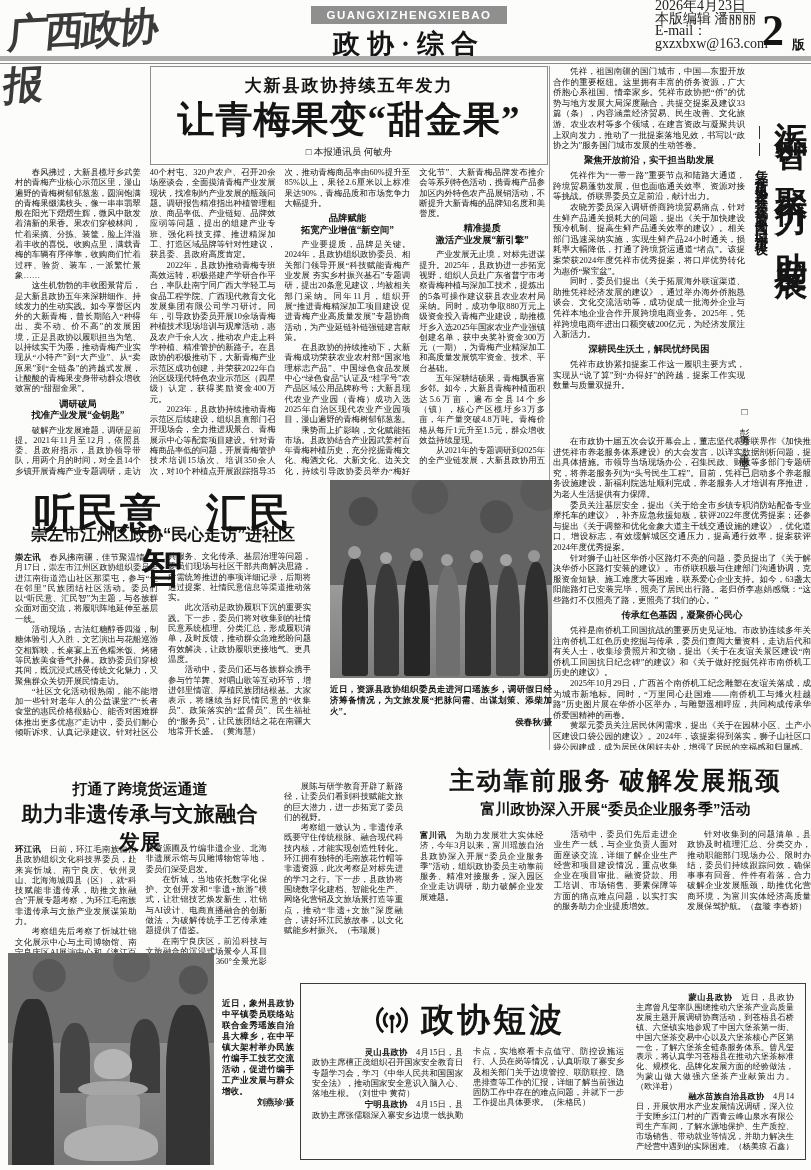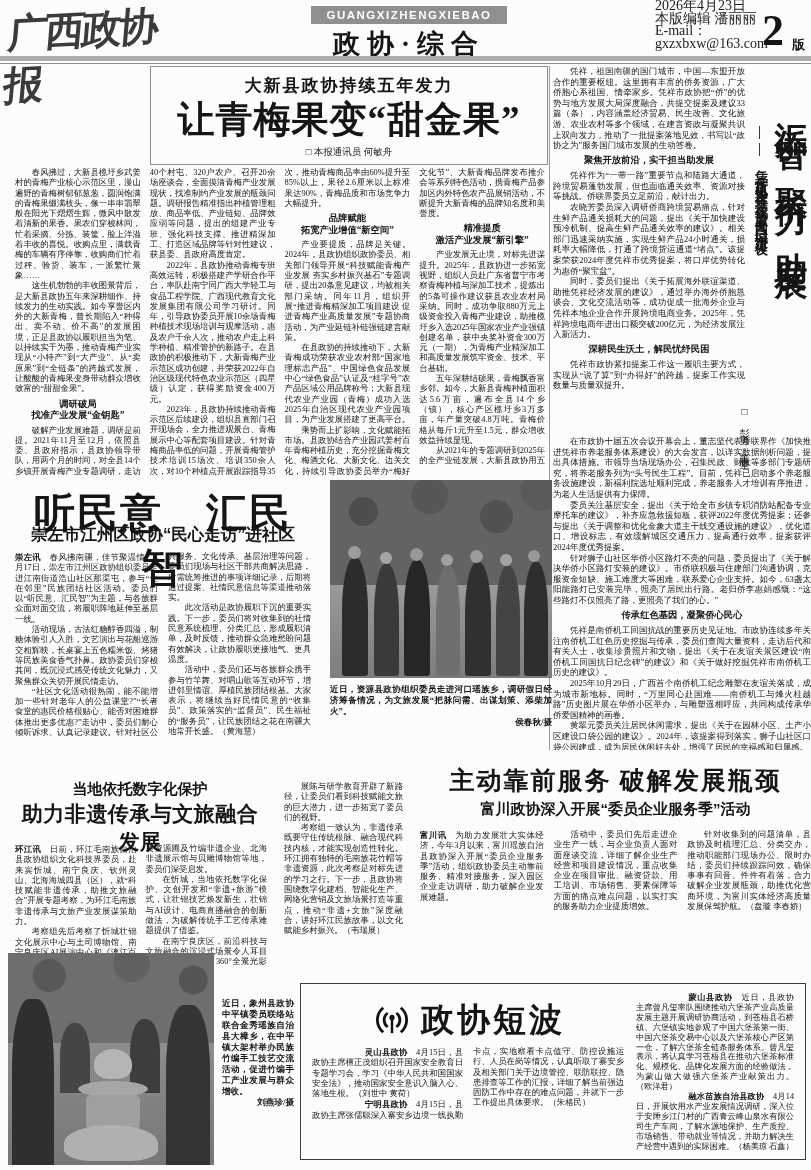--- a/index.html
+++ b/index.html
@@ -107,21 +107,21 @@
     <p class="para">春风拂过，大新县榄圩乡武姜村的青梅产业核心示范区里，漫山遍野的青梅树郁郁葱葱，圆润饱满的青梅果缀满枝头，像一串串翡翠般在阳光下熠熠生辉，微风中散发着清新的果香。果农们穿梭林间，忙着采摘、分拣、装筐，脸上洋溢着丰收的喜悦。收购点里，满载青梅的车辆有序停靠，收购商们忙着过秤、验货、装车，一派繁忙景象……</p>
     <p class="para">这生机勃勃的丰收图景背后，是大新县政协五年来深耕细作、持续发力的生动实践。如今享誉区内外的大新青梅，曾长期陷入“种得出、卖不动、价不高”的发展困境，正是县政协以履职担当为笔、以持续实干为墨，推动青梅产业实现从“小特产”到“大产业”、从“卖原果”到“全链条”的跨越式发展，让酸酸的青梅果变身带动群众增收致富的“甜甜金果”。</p>
     <div class="art-subhead">调研破局
 找准产业发展“金钥匙”</div>
     <p class="para">破解产业发展难题，调研是前提。2021年11月至12月，依照县委、县政府指示，县政协领导带队，用两个月的时间，对全县14个乡镇开展青梅产业专题调研，走访40个村屯、320户农户、召开20余场座谈会，全面摸清青梅产业发展现状，找准制约产业发展的瓶颈问题。调研报告精准指出种植管理粗放、商品率低、产业链短、品牌效应弱等问题，提出的组建产业专班、强化科技支撑、推进精深加工、打造区域品牌等针对性建议，获县委、县政府高度肯定。</p>
     <p class="para">2022年，县政协推动青梅专班高效运转，积极搭建产学研合作平台，率队赴南宁同广西大学轻工与食品工程学院、广西现代教育文化发展集团有限公司学习研讨。同年，引导政协委员开展10余场青梅种植技术现场培训与观摩活动，惠及农户千余人次，推动农户走上科学种植、精准管护的新路子。在县政协的积极推动下，大新青梅产业示范区成功创建，并荣获2022年自治区级现代特色农业示范区（四星级）认定，获得奖励资金400万元。</p>
     <p class="para">2023年，县政协持续推动青梅示范区后续建设，组织县直部门召开现场会，全力推进观景台、青梅展示中心等配套项目建设。针对青梅商品率低的问题，开展青梅管护技术培训15场次、培训350余人次，对10个种植点开展跟踪指导35次，推动青梅商品率由60%提升至85%以上，果径2.6厘米以上标准果达90%，青梅品质和市场竞争力大幅提升。</p>
     <div class="art-subhead">品牌赋能
 拓宽产业增值“新空间”</div>
     <p class="para">产业要提质，品牌是关键。2024年，县政协组织政协委员、相关部门领导开展“科技赋能青梅产业发展 夯实乡村振兴基石”专题调研，提出20条意见建议，均被相关部门采纳。同年11月，组织开展“推进青梅精深加工项目建设 促进青梅产业高质量发展”专题协商活动，为产业延链补链强链建言献策。</p>
-    <p class="para">在县政协的持续推动下，大新青梅成功荣获农业农村部“国家地理标志产品”、中国绿色食品发展中心“绿色食品”认证及“桂字号”农产品区域公用品牌称号；大新县现代农业产业园（青梅）成功入选2025年自治区现代农业产业园项目，为产业发展搭建了更高平台。</p>
+    <p class="para">在县政协的持续推动下，大新青梅成功荣获农业农村部“国家地理标志产品”、中国绿色食品发展中心“绿色食品”认证及“桂字号”农产品区域公用品牌称号；大新县现代农业产业园（青梅）成功入选2025年自治区现代农业产业园项目，漫山遍野的青梅树郁郁葱葱。</p>
     <p class="para">乘势而上扩影响，文化赋能拓市场。县政协结合产业园武姜村百年青梅种植历史，充分挖掘青梅文化、梅酒文化、大新文化、边关文化，持续引导政协委员举办“梅好文化节”、大新青梅品牌发布推介会等系列特色活动，携青梅产品参加区内外特色农产品展销活动，不断提升大新青梅的品牌知名度和美誉度。</p>
     <div class="art-subhead">精准提质
 激活产业发展“新引擎”</div>
     <p class="para">产业发展无止境，对标先进谋提升。2025年，县政协进一步拓宽视野，组织人员赴广东省普宁市考察青梅种植与深加工技术，提炼出的5条可操作建议获县农业农村局采纳。同时，成功争取880万元上级资金投入青梅产业建设，助推榄圩乡入选2025年国家农业产业强镇创建名单，获中央奖补资金300万元（一期），为青梅产业精深加工和高质量发展筑牢资金、技术、平台基础。</p>
     <p class="para">五年深耕结硕果，青梅飘香富乡邻。如今，大新县青梅种植面积达5.6万亩，遍布全县14个乡（镇），核心产区榄圩乡3万多亩，年产量突破4.8万吨。青梅价格从每斤1元升至1.5元，群众增收效益持续显现。</p>
     <p class="para">从2021年的专题调研到2025年的全产业链发展，大新县政协用五年时间交出了一份政协履职助力乡村振兴的精彩答卷。</p>
   </div>
 
 <div class="abs vdiv" style="left:549px;top:66px;height:684px;"></div>
 
@@ -179,21 +179,21 @@
   <div class="shape" style="left:111px;top:74px;width:12px;height:12px;border-radius:50%;background:#a0a0a0;"></div>
   <div class="shape" style="left:140px;top:70px;width:13px;height:13px;border-radius:50%;background:#9b9b9b;"></div>
   <div class="shape" style="left:170px;top:74px;width:12px;height:12px;border-radius:50%;background:#a3a3a3;"></div>
   <div class="shape" style="left:198px;top:70px;width:12px;height:12px;border-radius:50%;background:#979797;"></div>
 </div>
 <div class="abs caption" style="left:330px;top:684px;width:222px;">
   <span>近日，资源县政协组织委员走进河口瑶族乡，调研假日经济筹备情况，为文旅发展“把脉问需、出谋划策、添柴加火”。</span>
   <b class="credit">侯春秋/摄</b>
 </div>
 
-<div class="abs hj-kicker">当地依托数字化保护</div>
+<div class="abs hj-kicker">打通了跨境货运通道</div>
 <div class="abs hj-head">助力非遗传承与文旅融合发展</div>
 <div class="abs hj-left bodytext">
     <p class="para has-lead"><b class="lead">环江讯　</b>日前，环江毛南族自治县政协组织文化科技界委员，赴来宾忻城、南宁良庆、钦州灵山、北海海城四县（区），就“科技赋能非遗传承，助推文旅融合”开展专题考察，为环江毛南族非遗传承与文旅产业发展谋策助力。</p>
     <p class="para">考察组先后考察了忻城壮锦文化展示中心与土司博物馆、南宁良庆区AI展演中心和《漓江百里图》数字艺术馆、灵山荔枝种质资源圃及竹编非遗企业、北海非遗展示馆与贝雕博物馆等地，委员们深受启发。</p>
     <p class="para">在忻城，当地依托数字化保护、文创开发和“非遗+旅游”模式，让壮锦技艺焕发新生，壮锦与AI设计、电商直播融合的创新做法，为破解传统手工艺传承难题提供了借鉴。</p>
     <p class="para">在南宁良庆区，前沿科技与文旅融合的沉浸式场景令人耳目一新：全息投影、360°全景光影等技术让传统文化“活”起来，数字艺术馆和科技嘉年华项目为非遗</p>
   </div>
 <div class="abs hj-right bodytext">
     <p class="para">展陈与研学教育开辟了新路径，让委员们看到科技赋能文旅的巨大潜力，进一步拓宽了委员们的视野。</p>
     <p class="para">考察组一致认为，非遗传承既要守住传统根脉、融合现代科技内核，才能实现创造性转化。环江拥有独特的毛南族花竹帽等非遗资源，此次考察是对标先进的学习之行。下一步，县政协将围绕数字化建档、智能化生产、网络化营销及文旅场景打造等重点，推动“非遗+文旅”深度融合，讲好环江民族故事，以文化赋能乡村振兴。（韦瑞展）</p>

